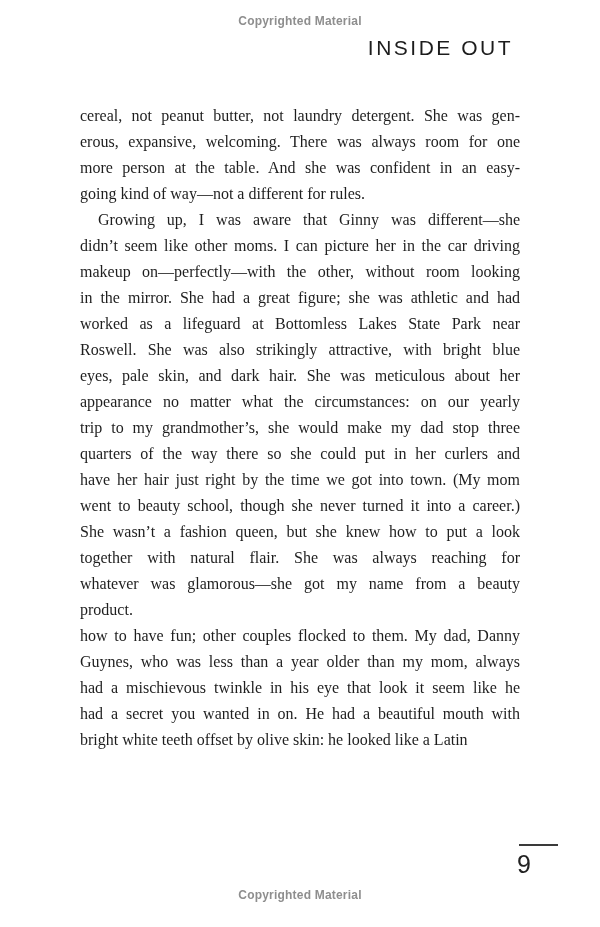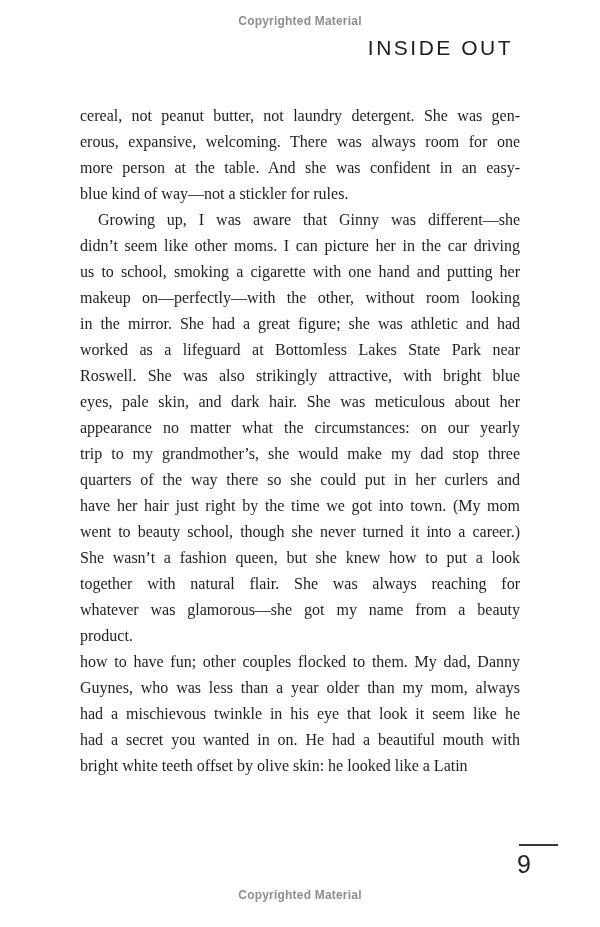--- a/index.html
+++ b/index.html
@@ -84,24 +84,23 @@
 
 <div class="page">
   <div class="notice top">Copyrighted Material</div>
 
   <div class="running-head">INSIDE OUT</div>
 
   <div class="body-text" id="body-text">
       <div class="line">cereal, not peanut butter, not laundry detergent. She was gen-</div>
       <div class="line">erous, expansive, welcoming. There was always room for one</div>
       <div class="line">more person at the table. And she was confident in an easy-</div>
-      <div class="line last">blue kind of way—not a stickler for rules.</div>
+      <div class="line last">going kind of way—not a different for rules.</div>
       <div class="line indent">Growing up, I was aware that Ginny was different—she</div>
       <div class="line">didn’t seem like other moms. I can picture her in the car driving</div>
-      <div class="line">us to school, smoking a cigarette with one hand and putting her</div>
       <div class="line">makeup on—perfectly—with the other, without room looking</div>
       <div class="line">in the mirror. She had a great figure; she was athletic and had</div>
       <div class="line">worked as a lifeguard at Bottomless Lakes State Park near</div>
       <div class="line">Roswell. She was also strikingly attractive, with bright blue</div>
       <div class="line">eyes, pale skin, and dark hair. She was meticulous about her</div>
       <div class="line">appearance no matter what the circumstances: on our yearly</div>
       <div class="line">trip to my grandmother’s, she would make my dad stop three</div>
       <div class="line">quarters of the way there so she could put in her curlers and</div>
       <div class="line">have her hair just right by the time we got into town. (My mom</div>
       <div class="line">went to beauty school, though she never turned it into a career.)</div>

